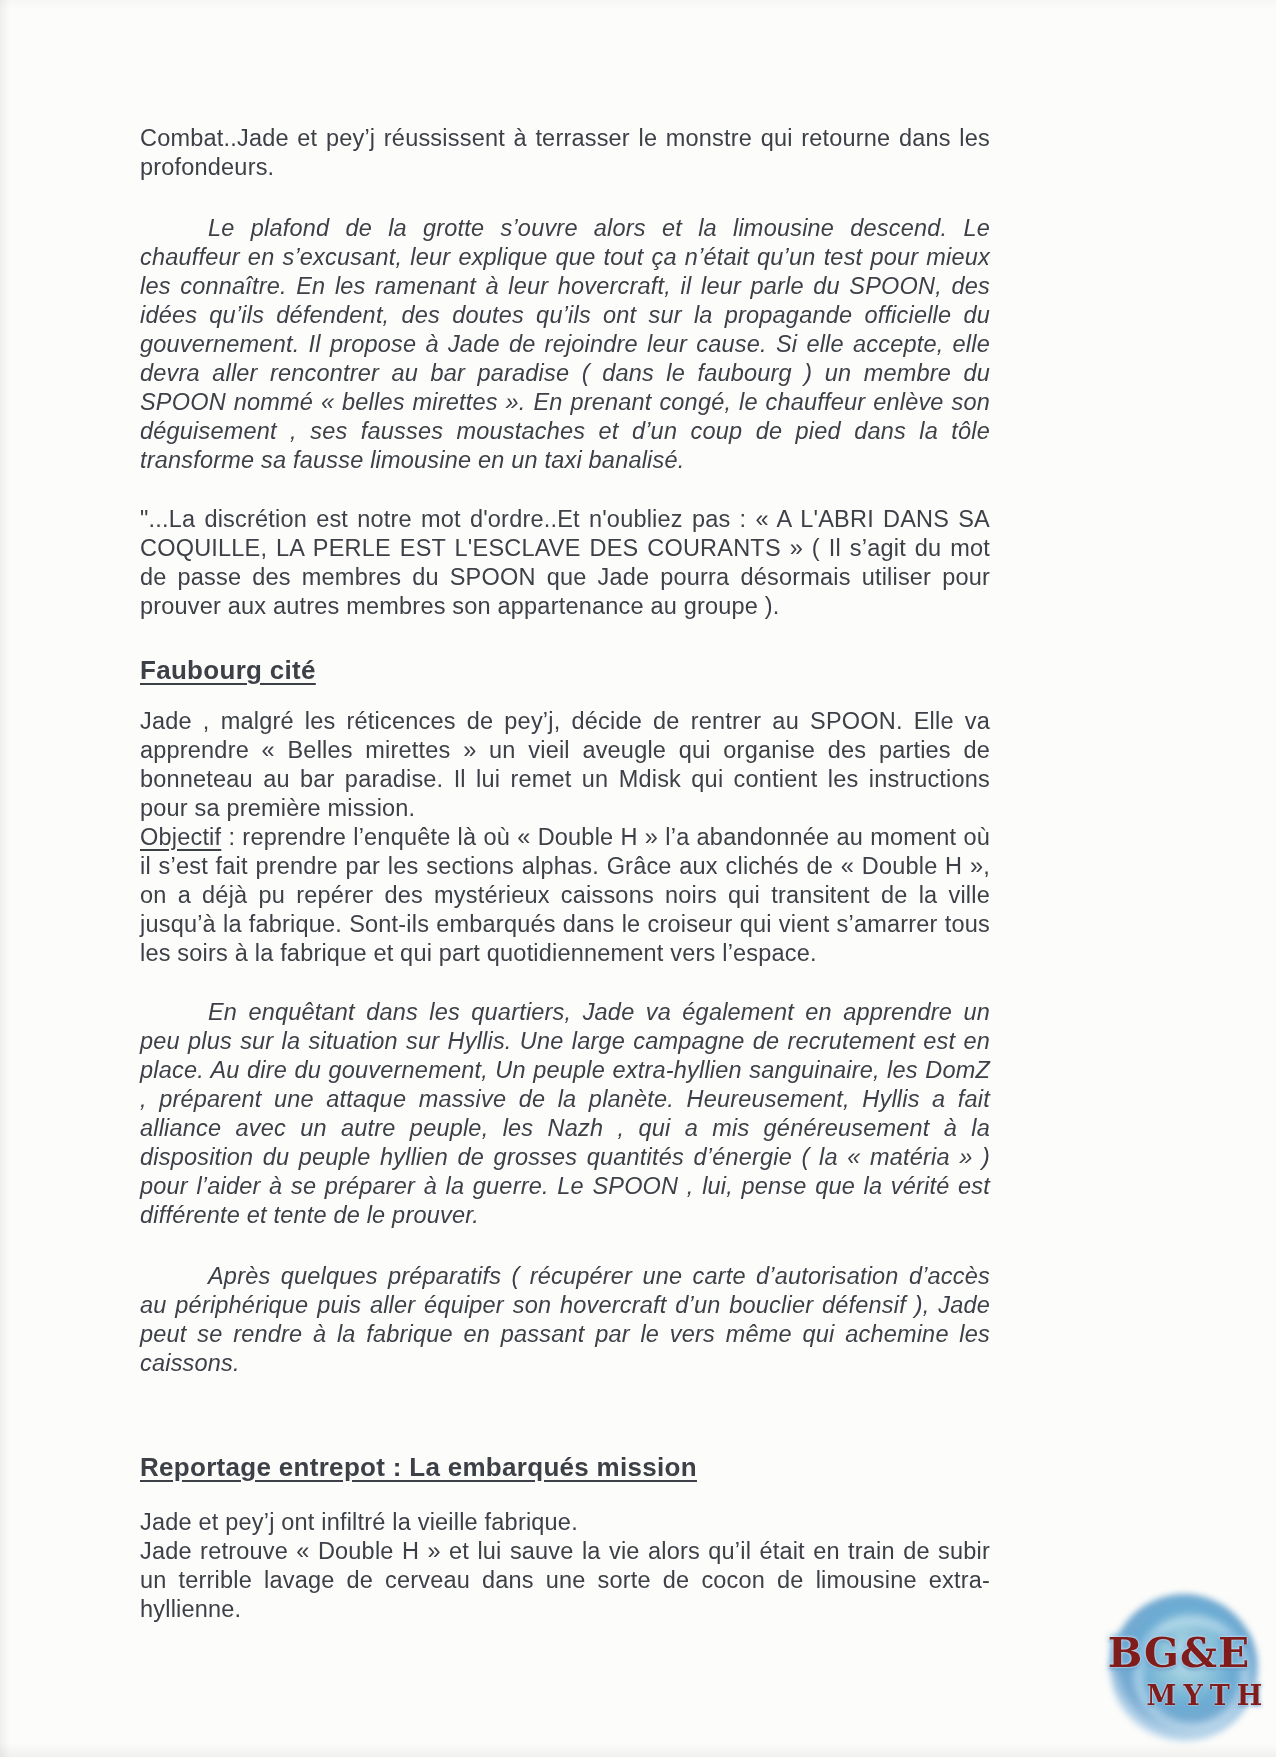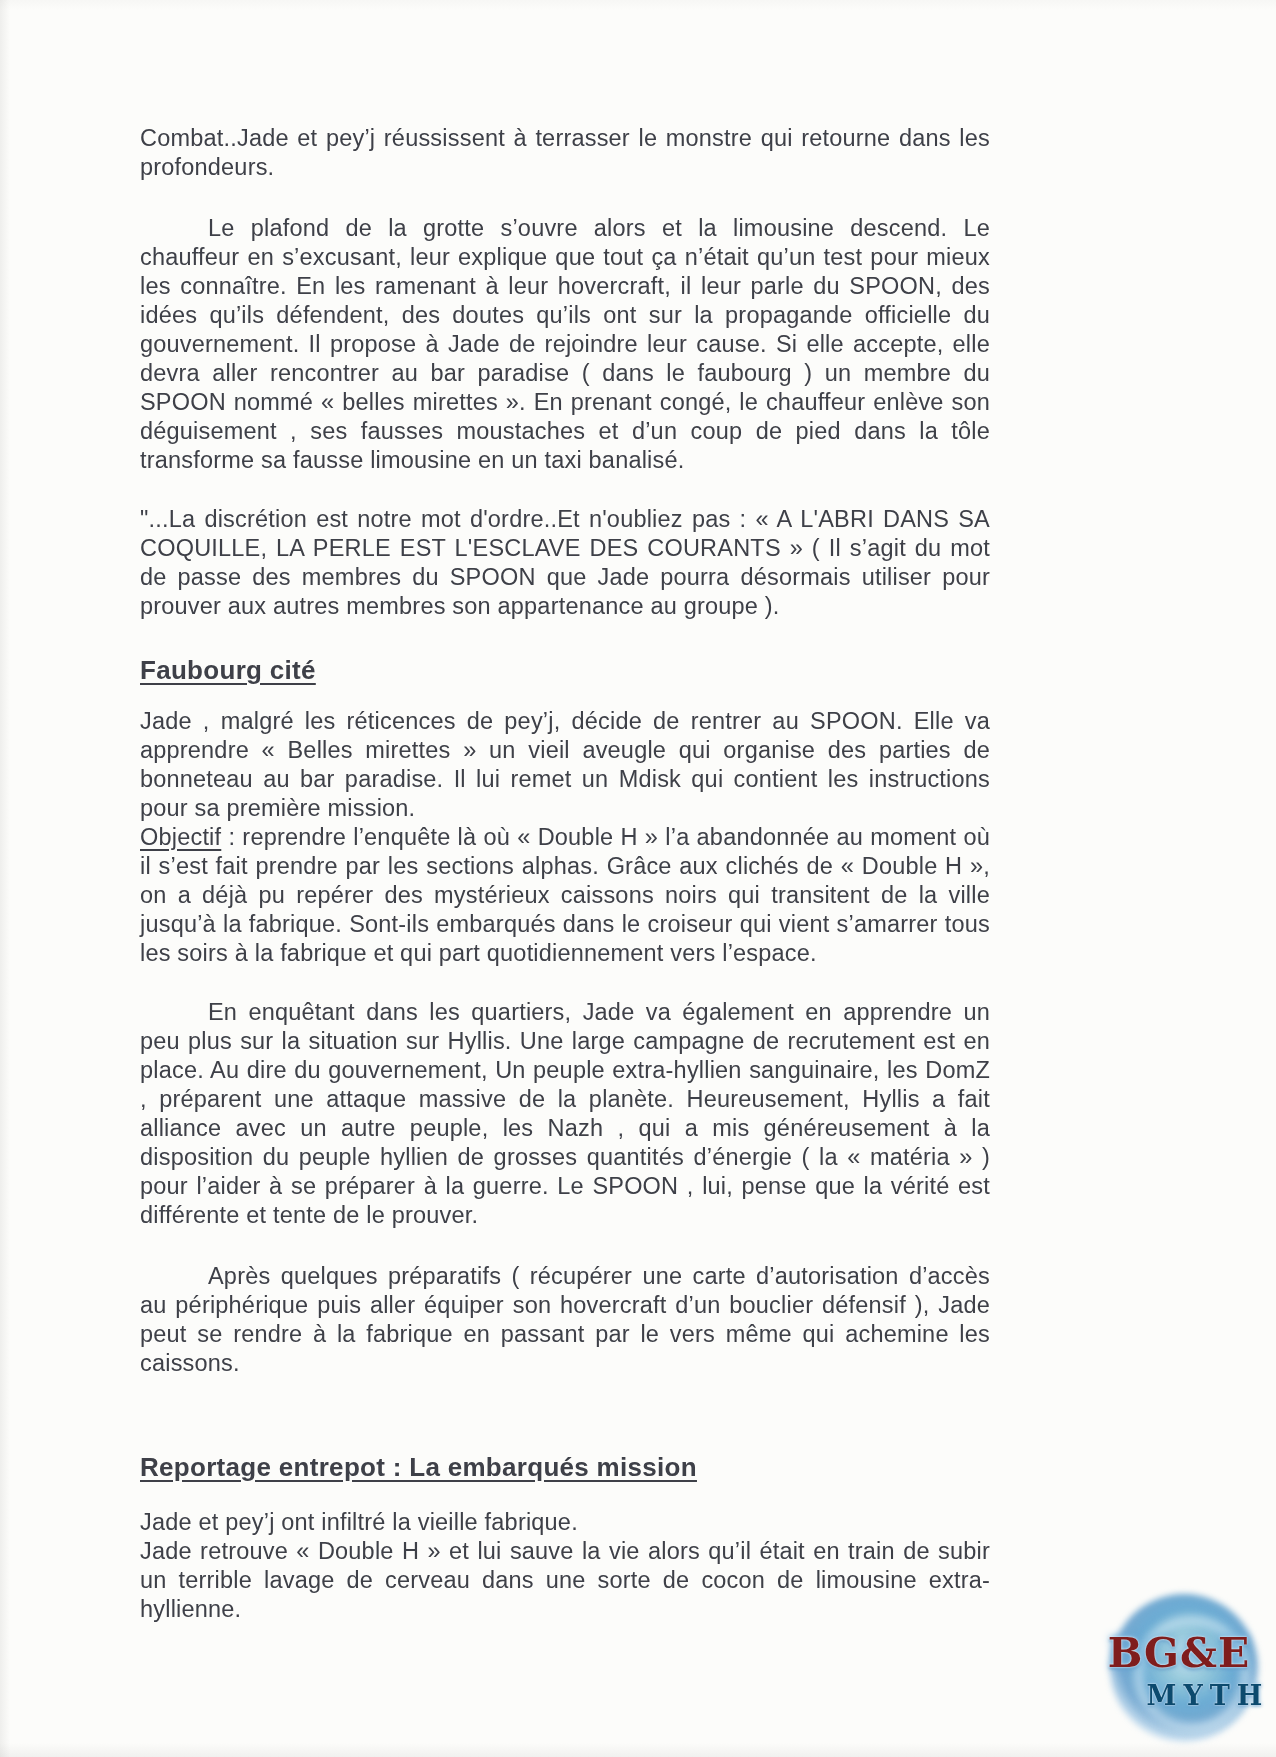--- a/index.html
+++ b/index.html
@@ -33,21 +33,21 @@
     left: 114px;
     top: 124px;
     width: 850px;
     font-size: 23.5px;
     line-height: 29px;
     letter-spacing: 0.2px;
     text-align: justify;
     margin-left: 26px;
   }
   .content p { margin: 0 0 30px 0; }
-  p.indent { text-indent: 68px; }
+  p.indent { text-indent: 68px; font-style: italic; }
   p.mb32 { margin-bottom: 32px; }
   p.mb34 { margin-bottom: 34px; }
   p.mb0  { margin-bottom: 0; }
   h2.section-heading {
     font-size: 26px;
     line-height: 30px;
     font-weight: bold;
     text-decoration: underline;
     text-underline-offset: 4px;
     margin: 0 0 22px 0;
@@ -114,21 +114,21 @@
     position: absolute;
     left: 58px;
     top: 94px;
     width: 136px;
     text-align: center;
     font-family: "DejaVu Serif", "Liberation Serif", serif;
     font-weight: bold;
     font-size: 27px;
     line-height: 27px;
     letter-spacing: 7px;
-    color: #0c4a6e;
+    color: #7f1d1d;
     text-shadow:
       0 0 2px #ffffff,
       0 0 5px #8cc2e6,
       0 1px 3px rgba(60,120,175,0.7);
   }
 </style>
 </head>
 <body>
 
 <div class="scan-page">

